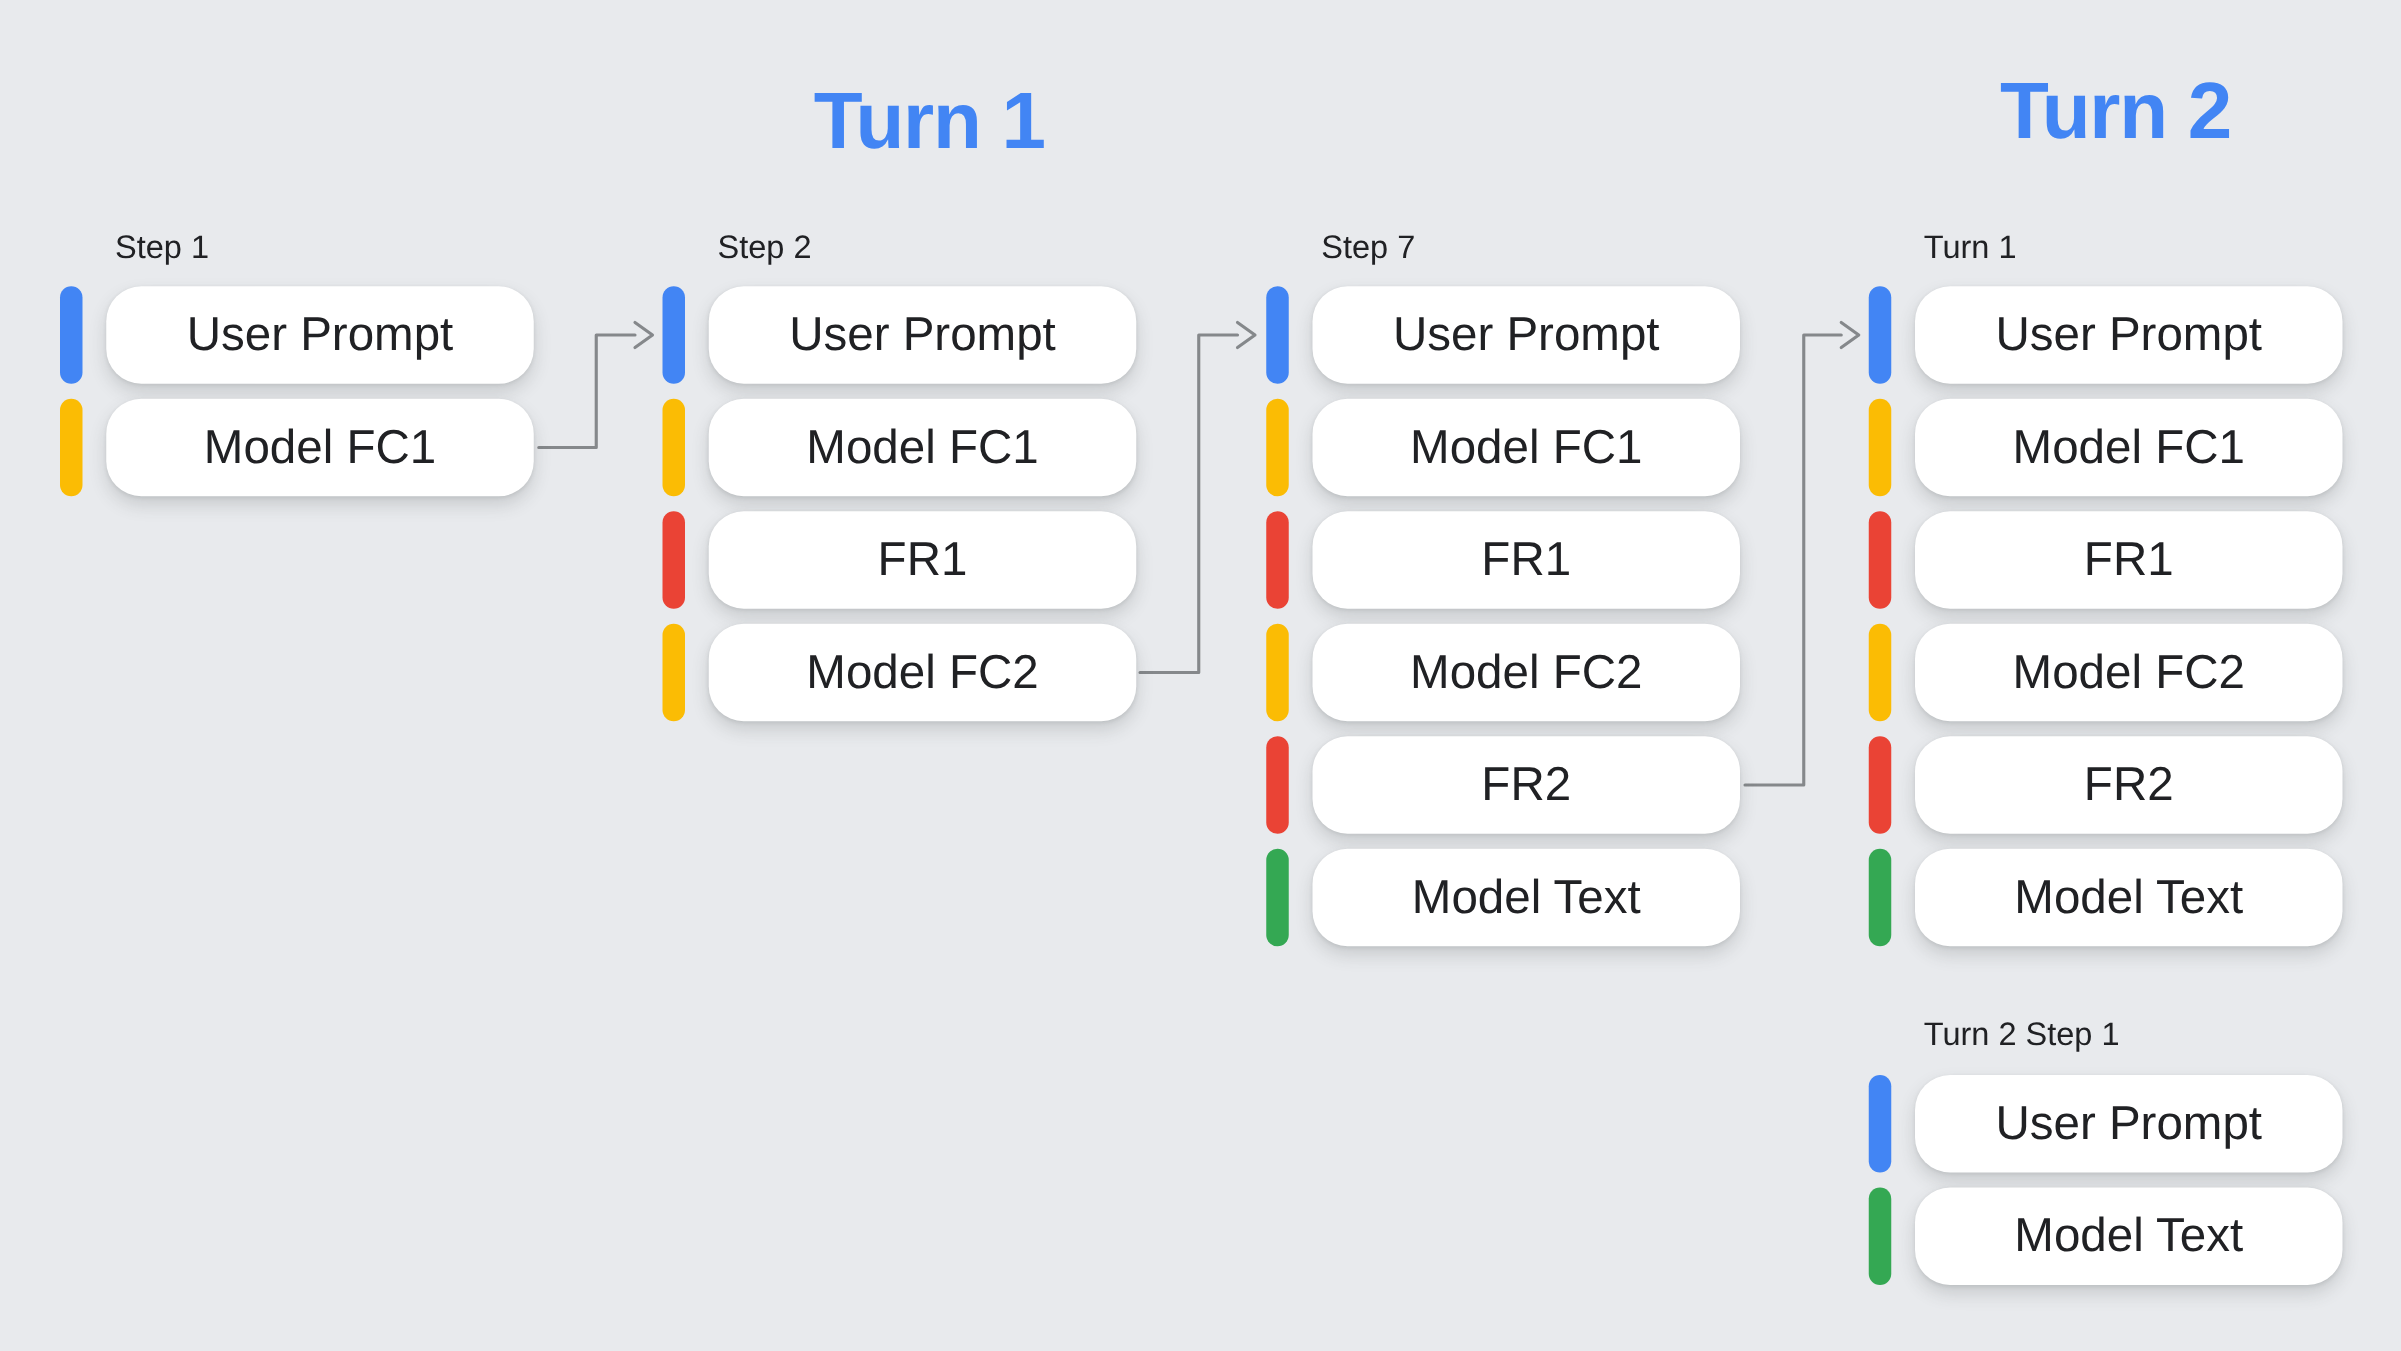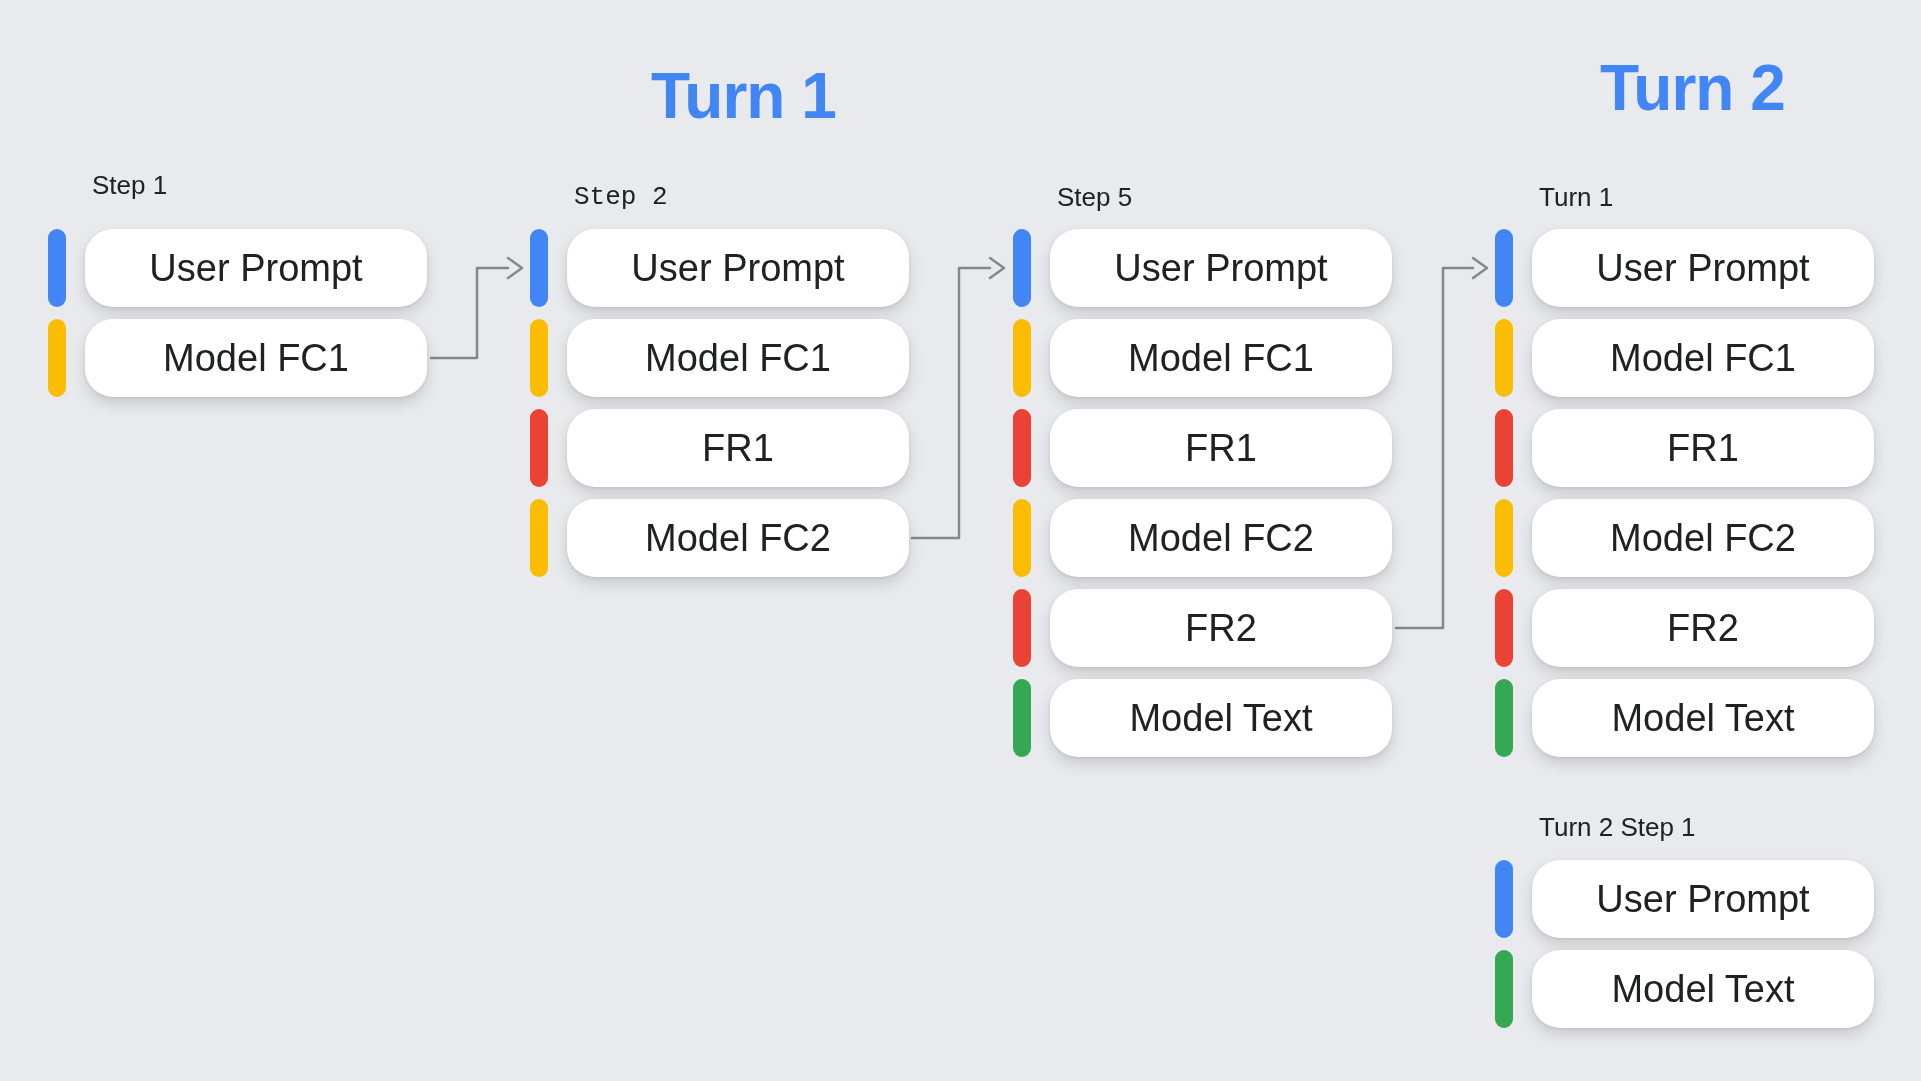--- a/index.html
+++ b/index.html
@@ -75,35 +75,35 @@
         <path d="M990 258 L1004 268 L990 278"></path>
       </g>
       <g>
         <path d="M1396 628 H1443 V268 H1473"></path>
         <path d="M1473 258 L1487 268 L1473 278"></path>
       </g>
     </g>
   </svg>
 
   <div id="columns-root">
-      <div class="col-label" style="left: 92px; top: 172px; text-align: center;">Step 1</div>
+      <div class="col-label" style="left: 92px; top: 184px; text-align: center;">Step 1</div>
       <div class="bar" style="left: 48px; top: 229px; background: rgb(66, 133, 244);"></div>
       <div class="card" style="left: 85px; top: 229px;">User Prompt</div>
       <div class="bar" style="left: 48px; top: 319px; background: rgb(251, 188, 4);"></div>
       <div class="card" style="left: 85px; top: 319px;">Model FC1</div>
-      <div class="col-label" style="left: 574px; top: 184px; font-family: Liberation Mono, monospace;">Step 2</div>
+      <div class="col-label" style="left: 574px; top: 184px;">Step 2</div>
       <div class="bar" style="left: 530px; top: 229px; background: rgb(66, 133, 244);"></div>
       <div class="card" style="left: 567px; top: 229px;">User Prompt</div>
       <div class="bar" style="left: 530px; top: 319px; background: rgb(251, 188, 4);"></div>
       <div class="card" style="left: 567px; top: 319px;">Model FC1</div>
       <div class="bar" style="left: 530px; top: 409px; background: rgb(234, 67, 53);"></div>
       <div class="card" style="left: 567px; top: 409px;">FR1</div>
       <div class="bar" style="left: 530px; top: 499px; background: rgb(251, 188, 4);"></div>
       <div class="card" style="left: 567px; top: 499px;">Model FC2</div>
-      <div class="col-label" style="left: 1057px; top: 184px;">Step 5</div>
+      <div class="col-label" style="left: 1057px; top: 184px;">Step 7</div>
       <div class="bar" style="left: 1013px; top: 229px; background: rgb(66, 133, 244);"></div>
       <div class="card" style="left: 1050px; top: 229px;">User Prompt</div>
       <div class="bar" style="left: 1013px; top: 319px; background: rgb(251, 188, 4);"></div>
       <div class="card" style="left: 1050px; top: 319px;">Model FC1</div>
       <div class="bar" style="left: 1013px; top: 409px; background: rgb(234, 67, 53);"></div>
       <div class="card" style="left: 1050px; top: 409px;">FR1</div>
       <div class="bar" style="left: 1013px; top: 499px; background: rgb(251, 188, 4);"></div>
       <div class="card" style="left: 1050px; top: 499px;">Model FC2</div>
       <div class="bar" style="left: 1013px; top: 589px; background: rgb(234, 67, 53);"></div>
       <div class="card" style="left: 1050px; top: 589px;">FR2</div>

